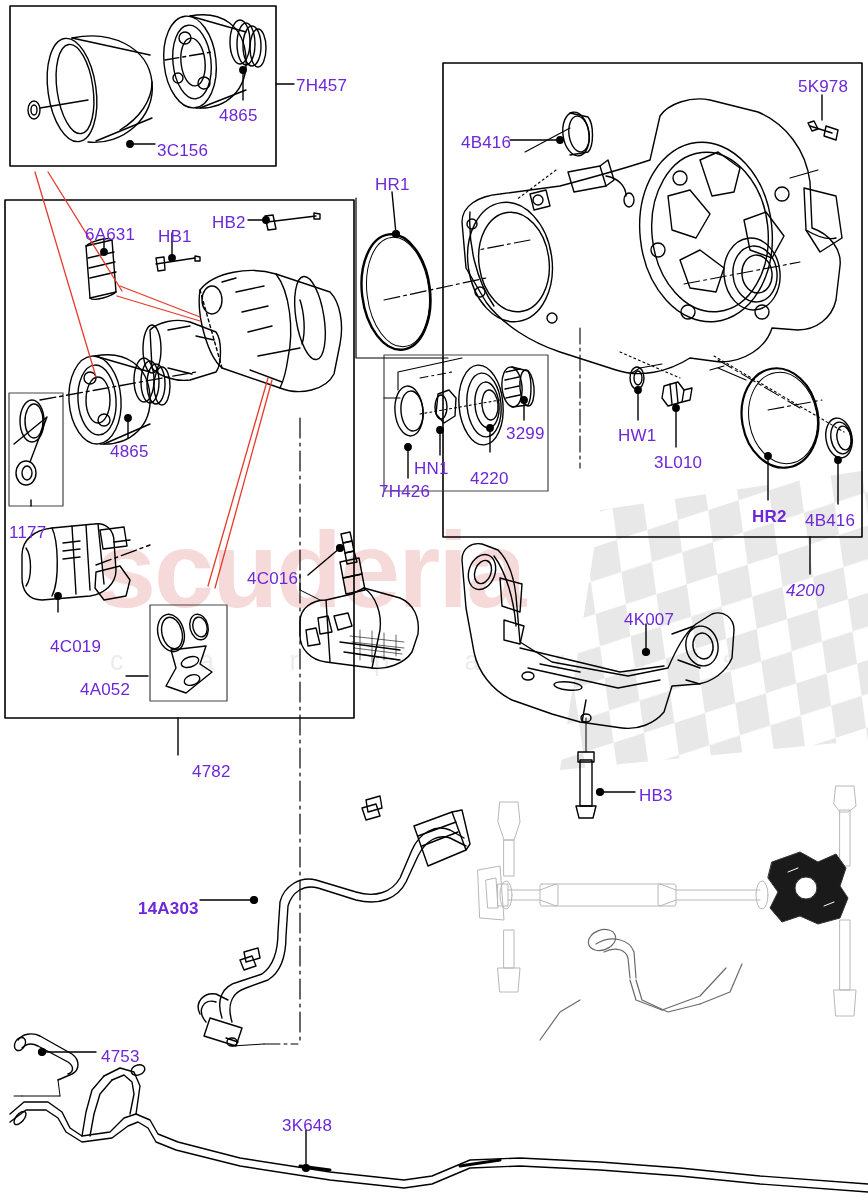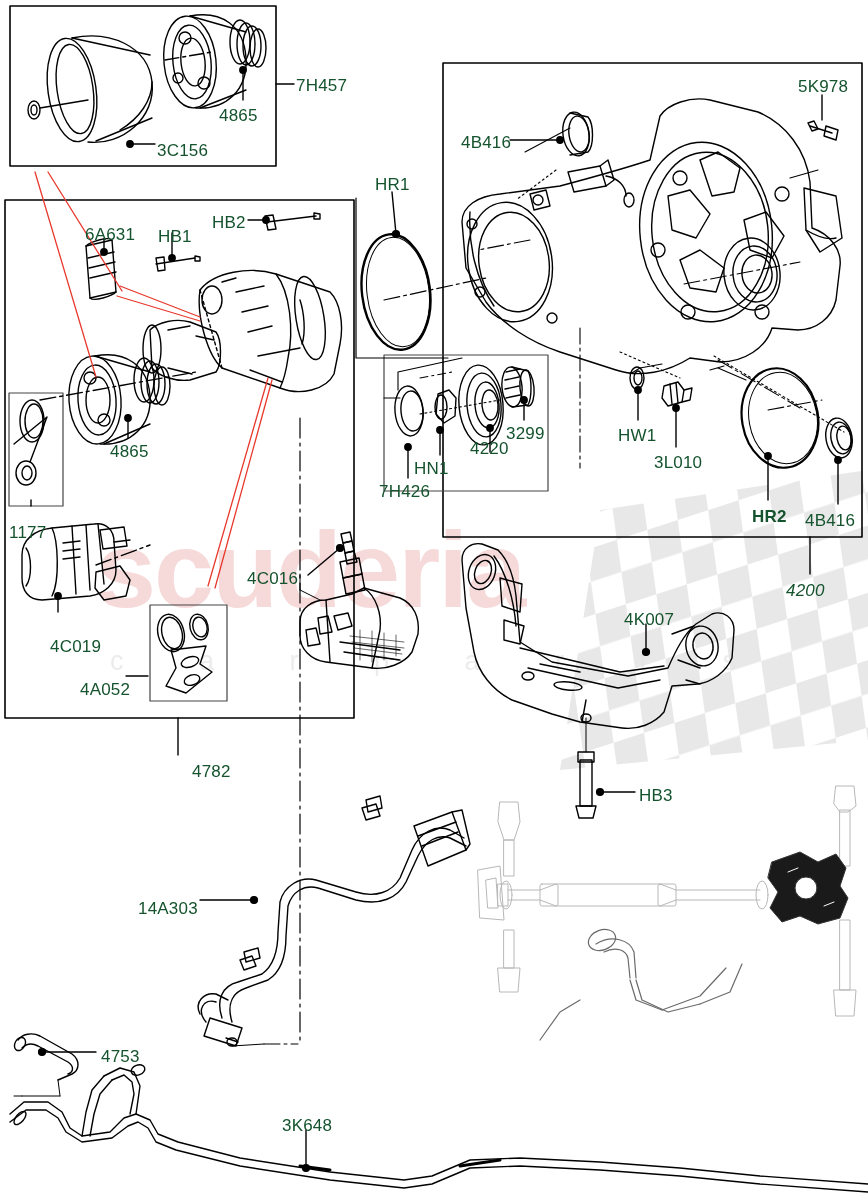--- a/index.html
+++ b/index.html
@@ -19,21 +19,21 @@
   }
   #diagram svg.layer {
     position: absolute;
     left: 0;
     top: 0;
     width: 868px;
     height: 1200px;
   }
   .lbl {
     position: absolute;
-    color: #14532d;
+    color: #6d28d9;
     font-family: "Liberation Sans", sans-serif;
     font-size: 17px;
     letter-spacing: 0.2px;
     white-space: nowrap;
     line-height: 1;
   }
   .wm-main {
     position: absolute;
     left: 96px;
     top: 516px;
@@ -592,30 +592,30 @@
   <div class="lbl" style="left:461px;top:134px;">4B416</div>
   <div class="lbl" style="left:798px;top:78px;">5K978</div>
   <div class="lbl" style="left:375px;top:176px;">HR1</div>
   <div class="lbl" style="left:85px;top:226px;">6A631</div>
   <div class="lbl" style="left:158px;top:220px;margin-top:8px;">HB1</div>
   <div class="lbl" style="left:212px;top:214px;">HB2</div>
   <div class="lbl" style="left:110px;top:443px;">4865</div>
   <div class="lbl" style="left:9px;top:524px;">1177</div>
   <div class="lbl" style="left:379px;top:483px;">7H426</div>
   <div class="lbl" style="left:414px;top:460px;">HN1</div>
-  <div class="lbl" style="left:470px;top:440px;">4220</div>
+  <div class="lbl" style="left:470px;top:470px;">4220</div>
   <div class="lbl" style="left:506px;top:425px;">3299</div>
   <div class="lbl" style="left:618px;top:427px;">HW1</div>
   <div class="lbl" style="left:654px;top:454px;">3L010</div>
   <div class="lbl" style="left:752px;top:508px;font-weight:bold;">HR2</div>
   <div class="lbl" style="left:805px;top:512px;">4B416</div>
   <div class="lbl" style="left:786px;top:582px;font-style:italic;">4200</div>
   <div class="lbl" style="left:50px;top:618px;margin-top:20px;">4C019</div>
   <div class="lbl" style="left:80px;top:681px;text-align:right;">4A052</div>
   <div class="lbl" style="left:247px;top:570px;text-align:center;">4C016</div>
   <div class="lbl" style="left:192px;top:763px;text-align:center;">4782</div>
   <div class="lbl" style="left:624px;top:611px;">4K007</div>
   <div class="lbl" style="left:639px;top:787px;">HB3</div>
-  <div class="lbl" style="left:138px;top:900px;">14A303</div>
+  <div class="lbl" style="left:138px;top:900px;font-weight:bold;">14A303</div>
   <div class="lbl" style="left:101px;top:1048px;">4753</div>
   <div class="lbl" style="left:282px;top:1117px;">3K648</div>
 
 </div>
 
 </body></html>

